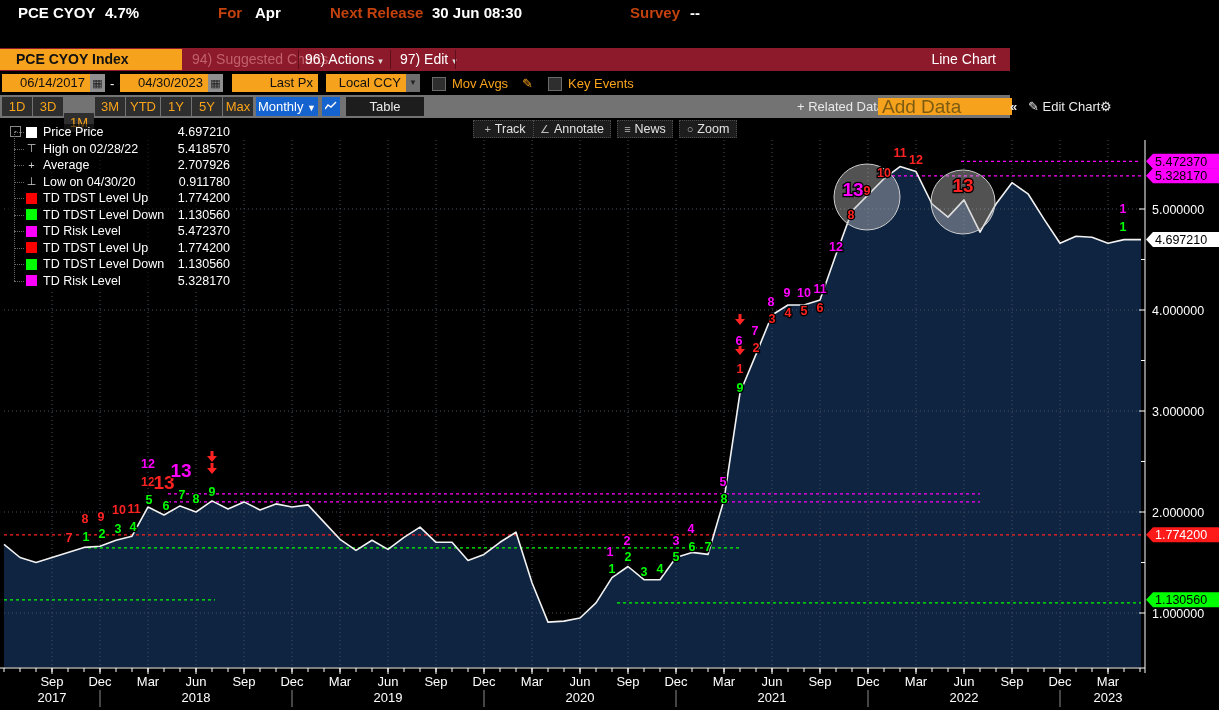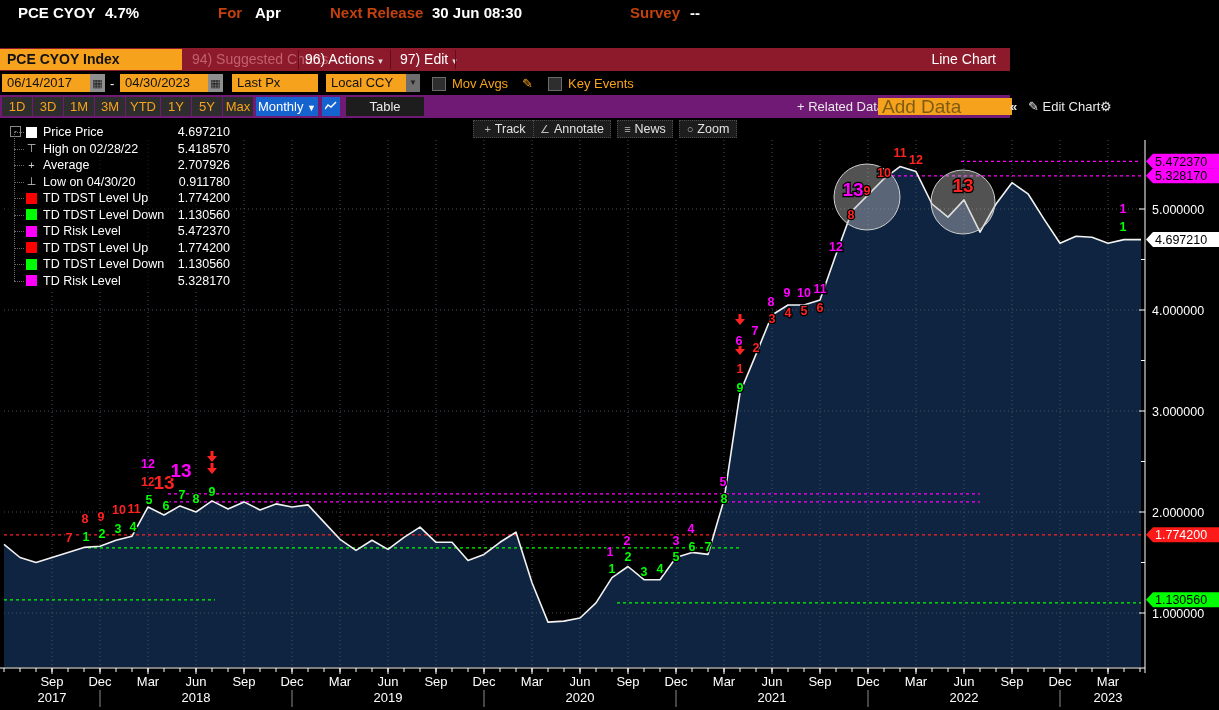--- a/index.html
+++ b/index.html
@@ -8,35 +8,35 @@
   #app{position:relative;width:1010px;height:710px;background:#000;}
   
   .row1{top:0;left:0;width:100%;height:24px;font-size:15px;font-weight:bold;}
   .row1 span{position:absolute;top:4px;white-space:nowrap;}
   .row2{top:24px;left:0;width:100%;height:24px;font-size:15px;}
   .row2 span{position:absolute;top:3px;color:#27d8e8;white-space:nowrap;}
   .white{color:#fff;} .orange{color:#c2410c;} .dim-red{color:#c2606c;}
   
   .row3{top:48px;left:0;width:100%;height:23px;background:#8c1a2b;font-size:14px;color:#fff;}
   .sec-box{left:0;top:1px;height:21px;width:182px;background:#f6a21c;color:#111;
-    font-weight:bold;line-height:21px;padding-left:7px;box-sizing:border-box;}
+    font-weight:bold;line-height:21px;padding-left:16px;box-sizing:border-box;}
   .rib-item{position:absolute;top:3px;white-space:nowrap;}
   .rib-div{position:absolute;top:2px;height:19px;width:1px;background:#5e0f1c;}
   
   .row4{top:71px;left:0;width:100%;height:24px;background:#000;font-size:13px;}
   .obox{position:absolute;top:3px;height:18px;background:#f6a21c;color:#111;
-    line-height:18px;padding:0 5px;box-sizing:border-box;white-space:nowrap;}
+    line-height:18px;padding:0 5px;box-sizing:border-box;white-space:nowrap;text-align:right;}
   .calico{position:absolute;top:3px;width:15px;height:18px;background:#8f8f8f;color:#222;
     font-size:11px;line-height:18px;text-align:center;}
   .cbx{position:absolute;top:6px;width:12px;height:12px;background:#2e2e2e;border:1px solid #6a6a6a;}
   .lbl-orange{position:absolute;top:5px;color:#f8a31a;white-space:nowrap;}
   .drop-arrow{position:absolute;top:3px;width:14px;height:18px;background:#6e6e6e;color:#222;
     font-size:8px;text-align:center;line-height:18px;}
   
-  .row5{top:95px;left:0;width:100%;height:23px;background:#701a75;font-size:13px;}
+  .row5{top:95px;left:0;width:100%;height:23px;background:#737373;font-size:13px;}
   .rtab{position:absolute;top:2px;height:19px;background:#2e2e2e;color:#f8a31a;
     text-align:center;line-height:19px;}
   .blue-btn{position:absolute;top:2px;height:19px;background:#1563cf;color:#fff;
     line-height:19px;text-align:center;}
   .dk-tab{position:absolute;top:2px;height:19px;background:#1d1d1d;color:#e9e9e9;
     text-align:center;line-height:19px;}
   .r5-item{position:absolute;top:4px;color:#e9e9e9;white-space:nowrap;}
   #add-data{position:absolute;top:3px;height:17px;width:126px;background:#f6a21c;border:none;
     font-size:19px;color:#4f3a08;padding:0 4px;font-family:"Liberation Sans",sans-serif;}
   #add-data::placeholder{color:#7d5c12;}
@@ -105,21 +105,21 @@
     <span class="lbl-orange" style="left:452px">Mov Avgs</span>
     <span class="lbl-orange" style="left:522px">✎</span>
     <div class="cbx" style="left:548px"></div>
     <span class="lbl-orange" style="left:568px">Key Events</span>
   </div>
 
   <div class="abs row5">
     <div id="range-tabs">
         <div class="rtab" style="left: 2px; width: 30px;">1D</div>
         <div class="rtab" style="left: 33px; width: 30px;">3D</div>
-        <div class="rtab" style="left: 64px; width: 30px;">1M</div>
+        <div class="rtab" style="left: 64px; width: 30px; margin-top: 16px;">1M</div>
         <div class="rtab" style="left: 95px; width: 30px;">3M</div>
         <div class="rtab" style="left: 126px; width: 34px;">YTD</div>
         <div class="rtab" style="left: 161px; width: 30px;">1Y</div>
         <div class="rtab" style="left: 192px; width: 30px;">5Y</div>
         <div class="rtab" style="left: 223px; width: 30px;">Max</div>
       </div>
     <div class="blue-btn" style="left:256px;width:62px">
       <span>Monthly</span>
       <span style="font-size:9px">▼</span>
     </div>

